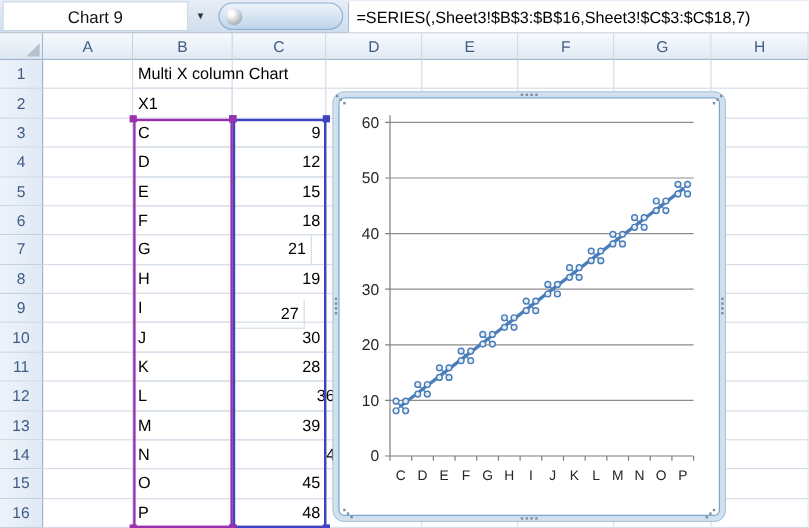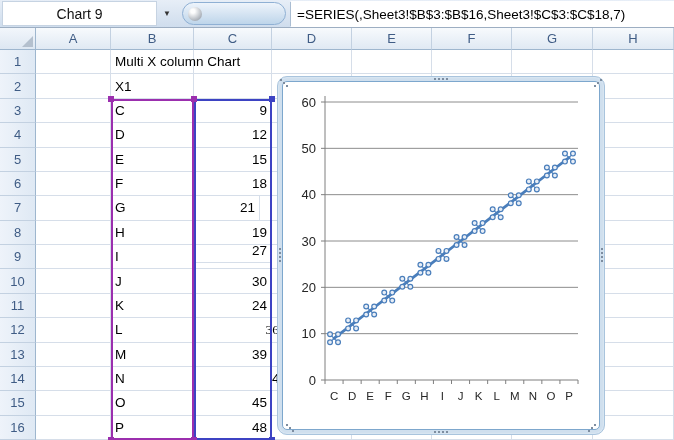--- a/index.html
+++ b/index.html
@@ -248,24 +248,24 @@
       <div class="cell left" style="left: 111px; top: 314.5px; width: 83px; height: 24.375px;">M</div>
       <div class="cell left" style="left: 111px; top: 338.875px; width: 83px; height: 24.375px;">N</div>
       <div class="cell left" style="left: 111px; top: 363.25px; width: 83px; height: 24.375px;">O</div>
       <div class="cell left" style="left: 111px; top: 387.625px; width: 83px; height: 24.375px;">P</div>
       <div class="cell right" style="left: 194px; top: 70.75px; width: 78px; height: 24.375px;">9</div>
       <div class="cell right" style="left: 194px; top: 95.125px; width: 78px; height: 24.375px;">12</div>
       <div class="cell right" style="left: 194px; top: 119.5px; width: 78px; height: 24.375px;">15</div>
       <div class="cell right" style="left: 194px; top: 143.875px; width: 78px; height: 24.375px;">18</div>
       <div class="cell right" style="left: 194px; top: 168.25px; width: 66px; height: 24.375px;">21</div>
       <div class="cell right" style="left: 194px; top: 192.625px; width: 78px; height: 24.375px;">19</div>
-      <div class="cell right" style="left: 194px; top: 211px; width: 78px; height: 24.375px;">27</div>
+      <div class="cell right" style="left: 194px; top: 222px; width: 60px; height: 24.375px;">27</div>
       <div class="cell right" style="left: 194px; top: 241.375px; width: 78px; height: 24.375px;">30</div>
-      <div class="cell right" style="left: 194px; top: 265.75px; width: 78px; height: 24.375px;">24</div>
-      <div class="cell right" style="left: 194px; top: 290.125px; width: 90px; height: 24.375px; font-family: Liberation Serif, serif;">36</div>
+      <div class="cell right" style="left: 194px; top: 265.75px; width: 78px; height: 24.375px;">28</div>
+      <div class="cell right" style="left: 194px; top: 290.125px; width: 90px; height: 24.375px;">36</div>
       <div class="cell right" style="left: 194px; top: 314.5px; width: 78px; height: 24.375px;">39</div>
       <div class="cell right" style="left: 194px; top: 338.875px; width: 98px; height: 24.375px;">42</div>
       <div class="cell right" style="left: 194px; top: 363.25px; width: 78px; height: 24.375px;">45</div>
       <div class="cell right" style="left: 194px; top: 387.625px; width: 78px; height: 24.375px;">48</div>
       <div class="range-box" style="left: 194px; top: 70.75px; width: 78px; height: 341.25px; border: 2px solid rgb(61, 67, 195);"></div>
       <div class="handle" style="left: 191px; top: 67.75px; background: rgb(61, 67, 195);"></div>
       <div class="handle" style="left: 269px; top: 67.75px; background: rgb(61, 67, 195);"></div>
       <div class="handle" style="left: 191px; top: 409px; background: rgb(61, 67, 195);"></div>
       <div class="handle" style="left: 269px; top: 409px; background: rgb(61, 67, 195);"></div>
       <div class="range-box" style="left: 111px; top: 70.75px; width: 83px; height: 341.25px; border: 2px solid rgb(155, 47, 174);"></div>

